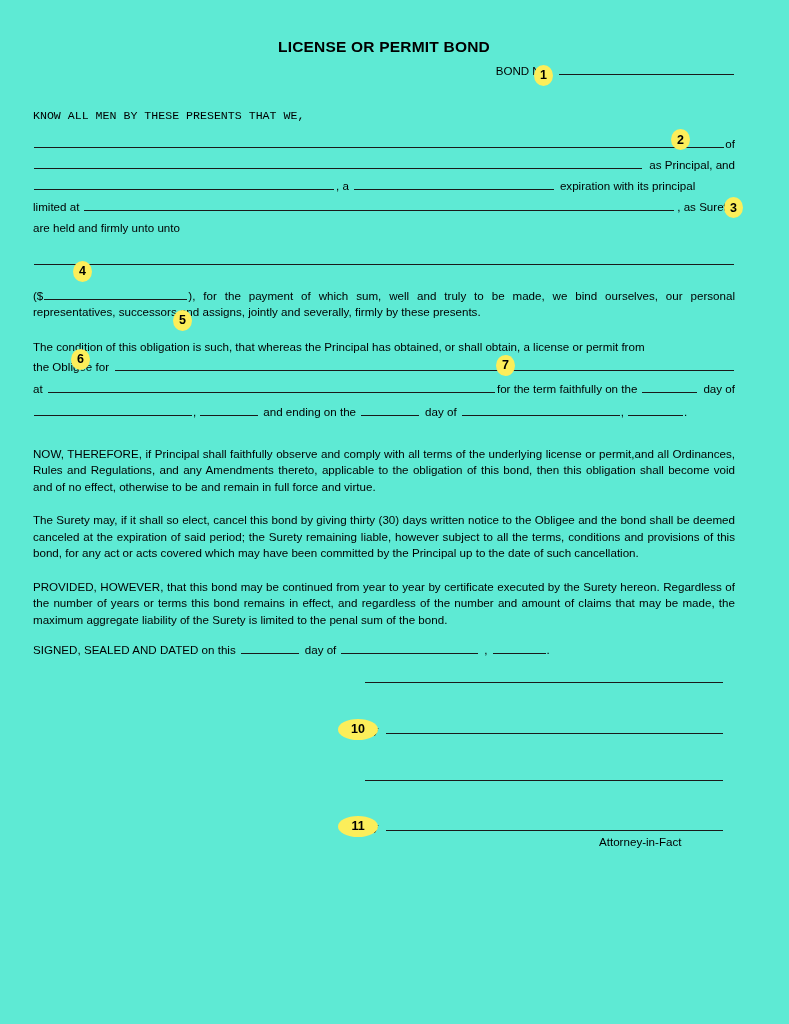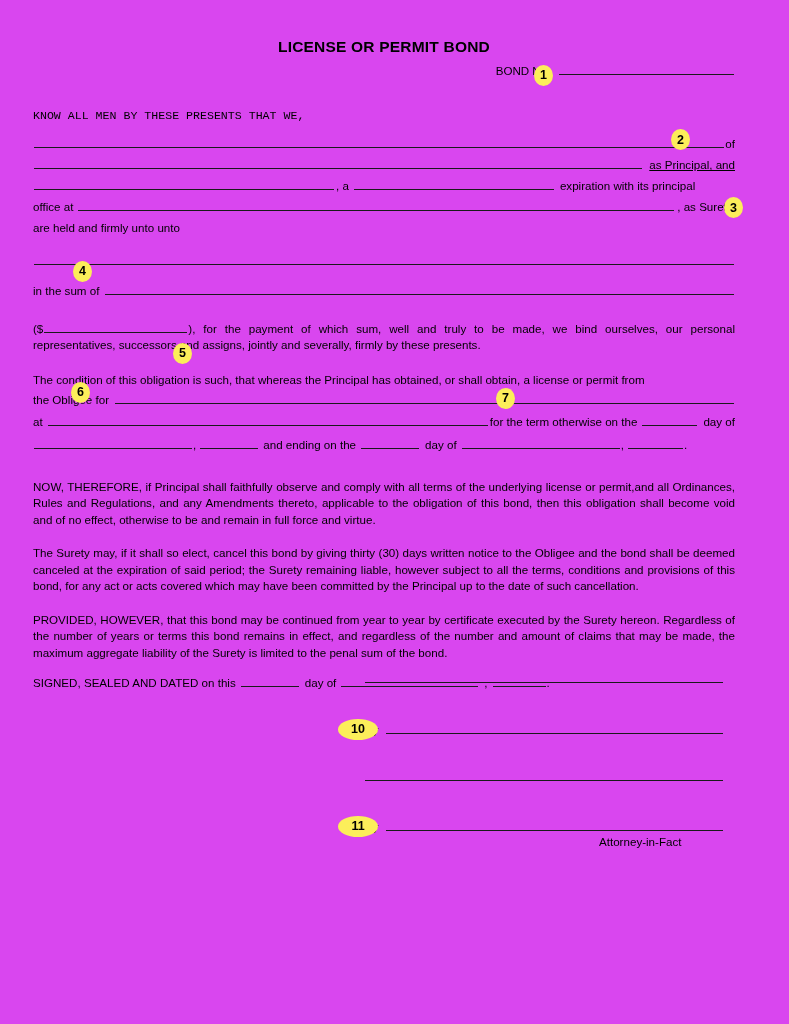--- a/index.html
+++ b/index.html
@@ -9,21 +9,21 @@
     background: #ffffff;
   }
   body {
     font-family: "Liberation Sans", sans-serif;
     color: #000000;
   }
   #page {
     position: relative;
     width: 789px;
     height: 1024px;
-    background: #d946ef;
+    background: #5eead4;
     overflow: hidden;
   }
   .doc {
     position: absolute;
     left: 33px;
     top: 38px;
     width: 702px;
   }
 
   
@@ -122,69 +122,65 @@
     <div class="tx" style="margin-top:18px;font-family:Liberation Mono, monospace;">KNOW ALL MEN BY THESE PRESENTS THAT WE,</div>
 
     <div class="row" style="margin-top:14px;">
       <span class="badge" style="left:638px; top:-8px;">2</span>
       <span class="rule grow" style="width:668px;"></span>
       <span class="lbl" style="">of</span>
     </div>
 
     <div class="row">
       <span class="rule grow"></span>
-      <span class="lbl" style="margin-left:6px;text-decoration:underline;">as Principal, and</span>
+      <span class="lbl" style="margin-left:6px;">as Principal, and</span>
     </div>
 
     <div class="row">
       <span class="rule" style="width:300px;"></span>
       <span class="lbl" style="margin-left:1px;">, a</span>
       <span class="rule" style="width:200px; margin-left:5px;"></span>
       <span class="lbl" style="margin-left:5px;">expiration with its principal</span>
     </div>
 
     <div class="row" style="height:20px;">
       <span class="badge" style="left:691px; top:-3px;">3</span>
-      <span class="lbl">office at</span>
+      <span class="lbl">limited at</span>
       <span class="rule thin grow" style="margin-left:5px;"></span>
       <span class="lbl" style="margin-left:2px;">, as Surety,</span>
     </div>
 
     <div class="tx">are held and firmly unto unto</div>
 
     <div class="row" style="margin-top:20px; height:16px;">
       <span class="badge" style="left:40px; top:5px;">4</span>
       <span class="rule thin grow"></span>
     </div>
 
-    <div class="row" style="margin-top:12px;">
-      <span class="lbl">in the sum of</span>
-      <span class="rule grow" style="margin-left:6px;"></span>
-    </div>
 
     <div class="para" style="margin-top:16px; position:relative;">
       <span class="badge" style="left:140px; top:22px;">5</span>
       <span>($</span><span class="rule" style="width:143px;"></span><span>), for the payment of which sum, well and truly to be made, we bind ourselves, our personal representatives, successors and assigns, jointly and severally, firmly by these presents.</span>
     </div>
 
     <div class="para" style="margin-top:18px; margin-bottom:5px; text-align:left; position:relative;">
       <span class="badge" style="left:38px; top:10px;">6</span>
       <span>The condition of this obligation is such, that whereas the Principal has obtained, or shall obtain, a license or permit from</span>
     </div>
 
     <div class="row" style="height:22px;">
       <span class="badge" style="left:463px; top:-5px;">7</span>
       <span class="lbl">the Obligee for</span>
       <span class="rule thin grow" style="margin-left:6px;"></span>
     </div>
 
     <div class="row" style="height:23px;">
       <span class="lbl">at</span>
       <span class="rule thin grow" style="margin-left:5px;"></span>
-      <span class="lbl" style="margin-left:1px;">for the term otherwise on the</span>
+      <span class="lbl" style="margin-left:1px;">for the term faithfully on the</span>
       <span class="rule" style="width:55px; margin-left:5px;"></span>
       <span class="lbl" style="margin-left:5px;">day of</span>
     </div>
 
     <div class="row" style="height:23px;">
       <span class="rule thin" style="width:158px;"></span>
       <span class="lbl">,</span>
       <span class="rule thin" style="width:58px; margin-left:4px;"></span>
       <span class="lbl" style="margin-left:4px;">and ending on the</span>
       <span class="rule thin" style="width:58px; margin-left:5px;"></span>

